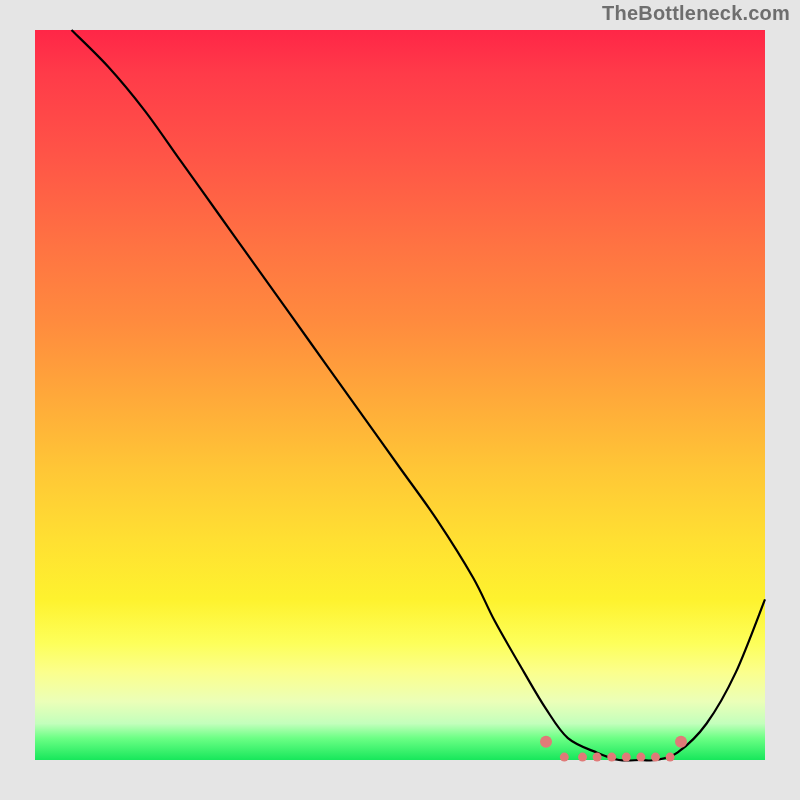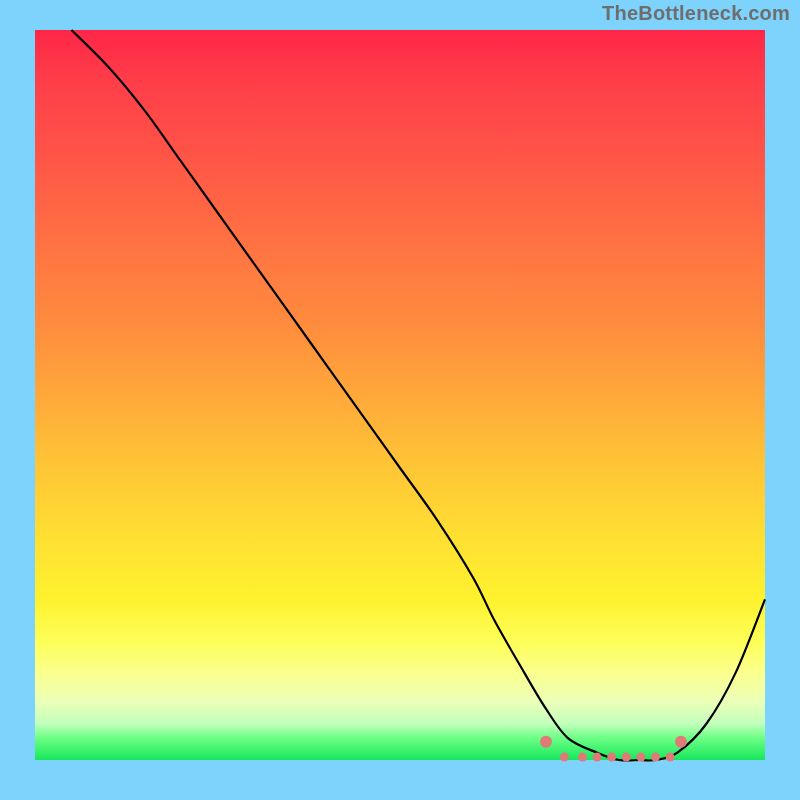--- a/index.html
+++ b/index.html
@@ -8,21 +8,21 @@
     width: 800px;
     height: 800px;
     background: #000;
     overflow: hidden;
     font-family: Arial, Helvetica, sans-serif;
   }
   .frame {
     position: relative;
     width: 800px;
     height: 800px;
-    background: #7dd3fc;
+    background: #e5e5e5;
   }
   .attribution {
     position: absolute;
     top: 2px;
     right: 10px;
     color: #6e6e6e;
     font-size: 20px;
     font-weight: 600;
     letter-spacing: 0.2px;
     font-family: Arial, sans-serif;

